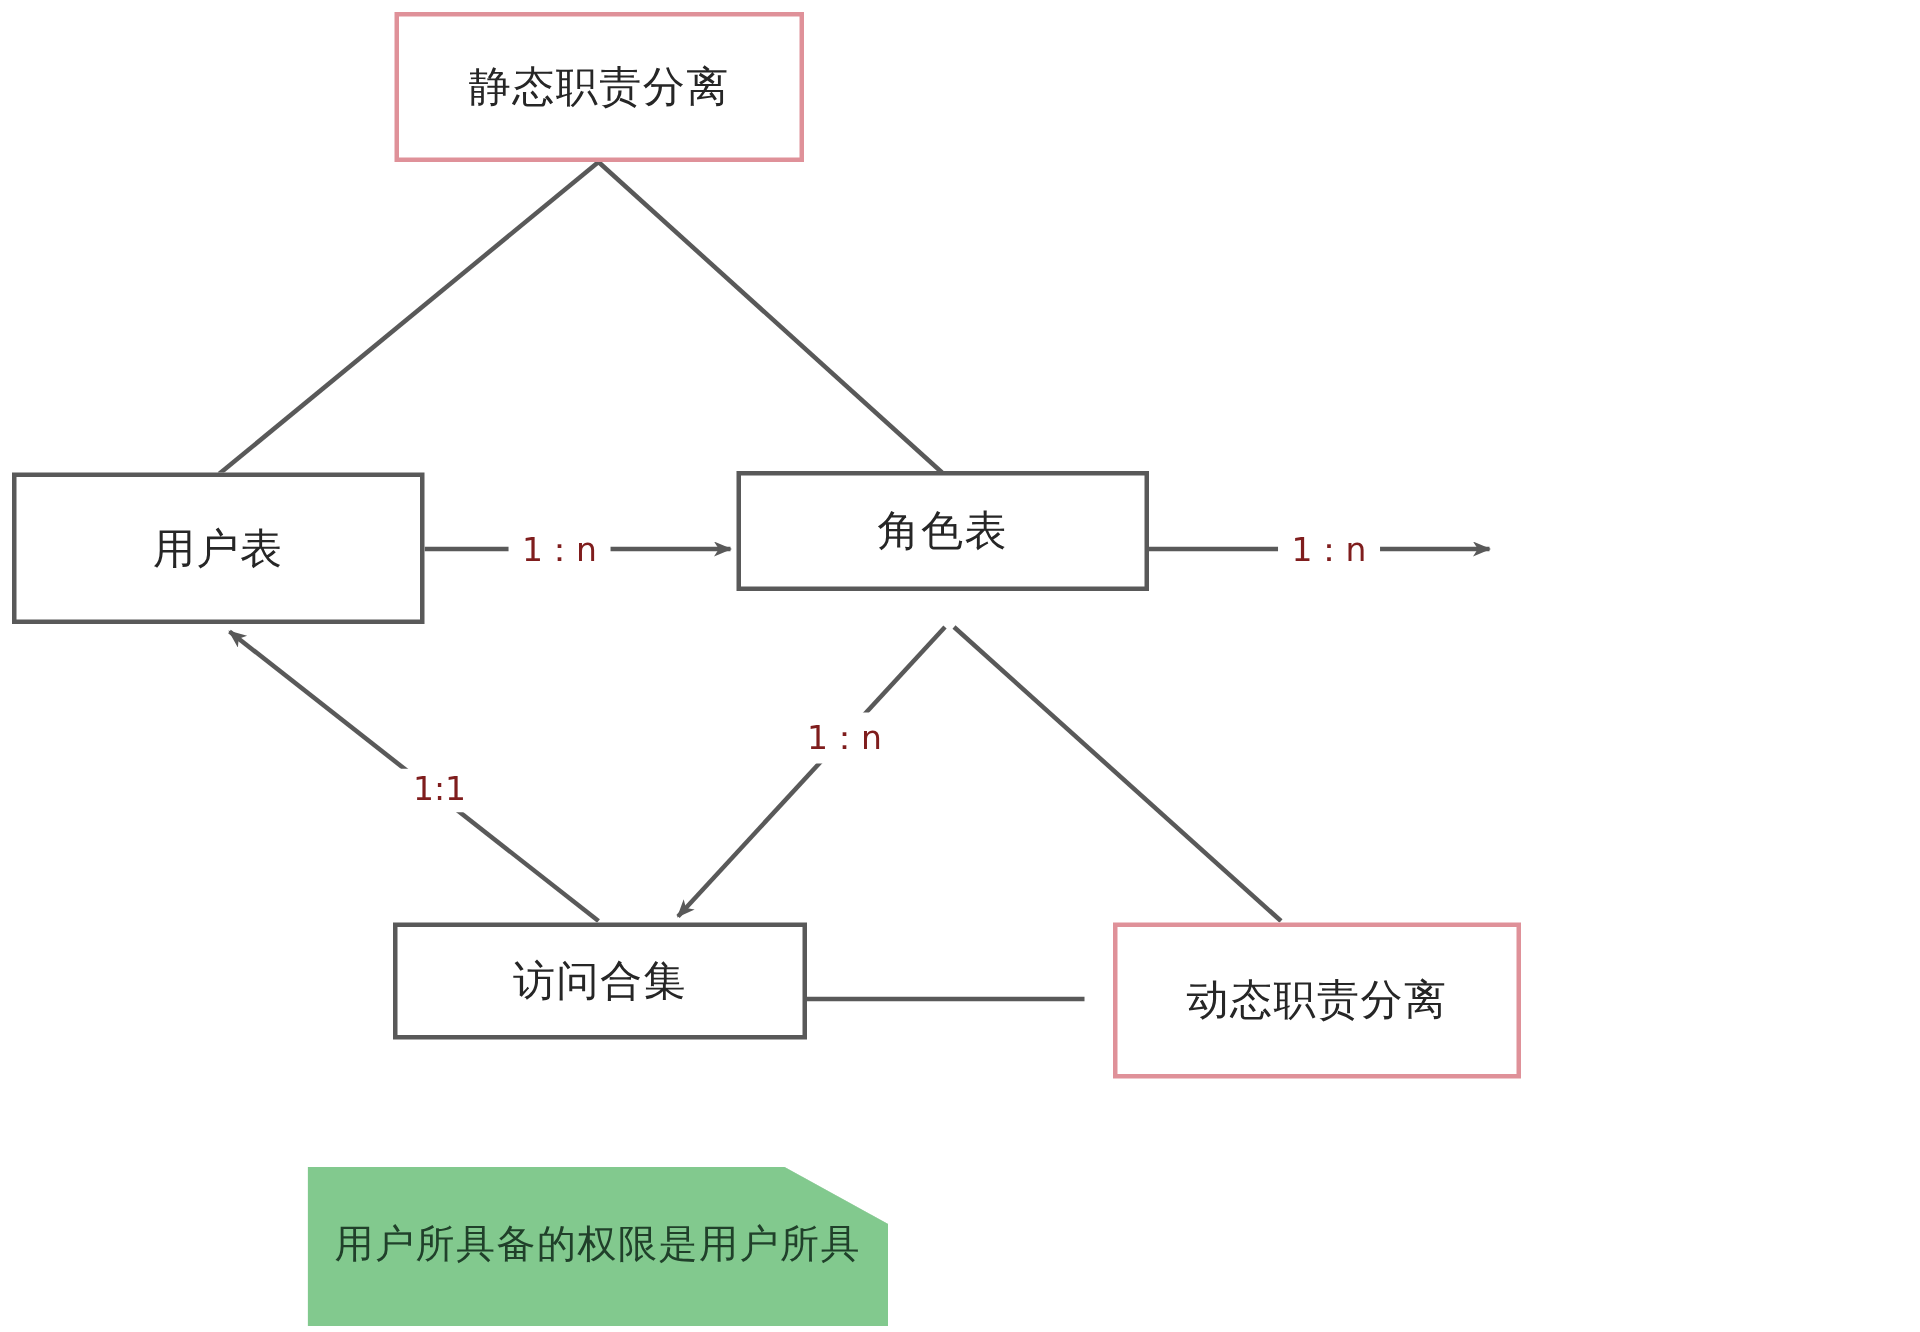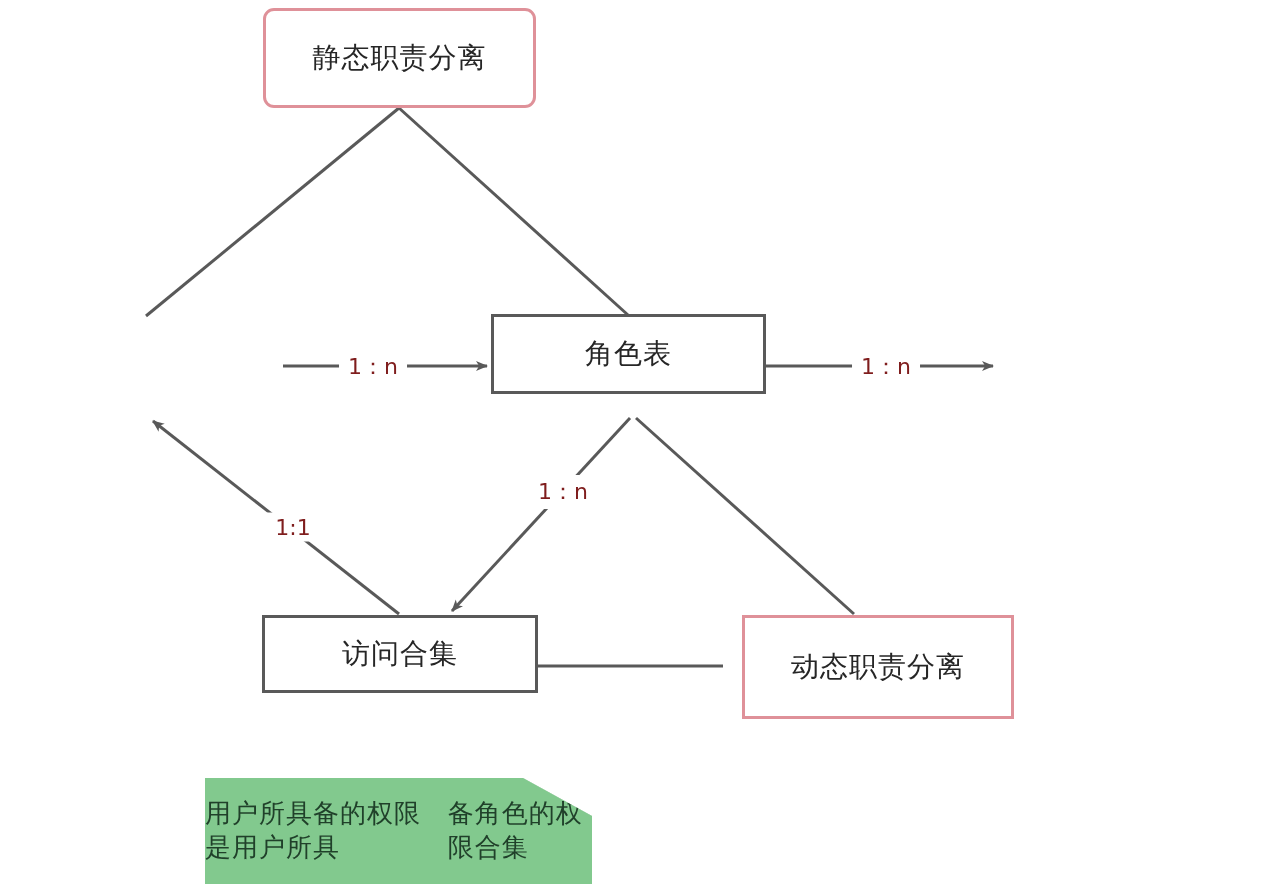--- a/index.html
+++ b/index.html
@@ -31,21 +31,21 @@
     gap:8px; font-size:26px; color:#20402a; letter-spacing:1px;
   }
   .note .note-line { line-height:1.3; }
   .note-fold {
     position:absolute; right:0; top:0; width:69px; height:38px;
     background:#6fb57c;
     clip-path: polygon(0% 0%, 100% 100%, 100% 76%, 11% 0%);
   }
 
   
-  #node-static   { left:263px; top:8px;   width:273px; height:100px;border-radius:11px; }
+  #node-static   { left:263px; top:8px;   width:273px; height:100px; }
   #node-user     { left:8px;   top:315px; width:275px; height:101px; }
   #node-role     { left:491px; top:314px; width:275px; height:80px; }
   #node-perm     { left:997px; top:314px; width:276px; height:104px; }
   #node-access   { left:262px; top:615px; width:276px; height:78px; }
   #node-dynamic  { left:742px; top:615px; width:272px; height:104px; }
 
   
   #lbl-user-role   { left:373px; top:367px; }
   #lbl-role-perm   { left:886px; top:367px; }
   #lbl-role-access { left:563px; top:492px; }
@@ -76,20 +76,23 @@
 
     <line x1="636" y1="418" x2="854" y2="614"></line>
 
     <line x1="538" y1="666" x2="723" y2="666"></line>
   </svg>
 
   <div id="node-static" class="node pink">
     <span>静态职责分离</span>
   </div>
 
+  <div id="node-user" class="node">
+    <span>用户表</span>
+  </div>
 
   <div id="node-role" class="node">
     <span>角色表</span>
   </div>
 
 
   <div id="node-access" class="node">
     <span>访问合集</span>
   </div>
 
@@ -98,16 +101,15 @@
   </div>
 
   <div id="lbl-user-role" class="edge-label">1：n</div>
   <div id="lbl-role-perm" class="edge-label">1：n</div>
   <div id="lbl-role-access" class="edge-label">1：n</div>
   <div id="lbl-access-user" class="edge-label">1:1</div>
 
   <div class="note">
     <div class="note-fold"></div>
     <div class="note-line">用户所具备的权限是用户所具</div>
-    <div class="note-line">备角色的权限合集</div>
   </div>
 
 </div>
 
 </body></html>

